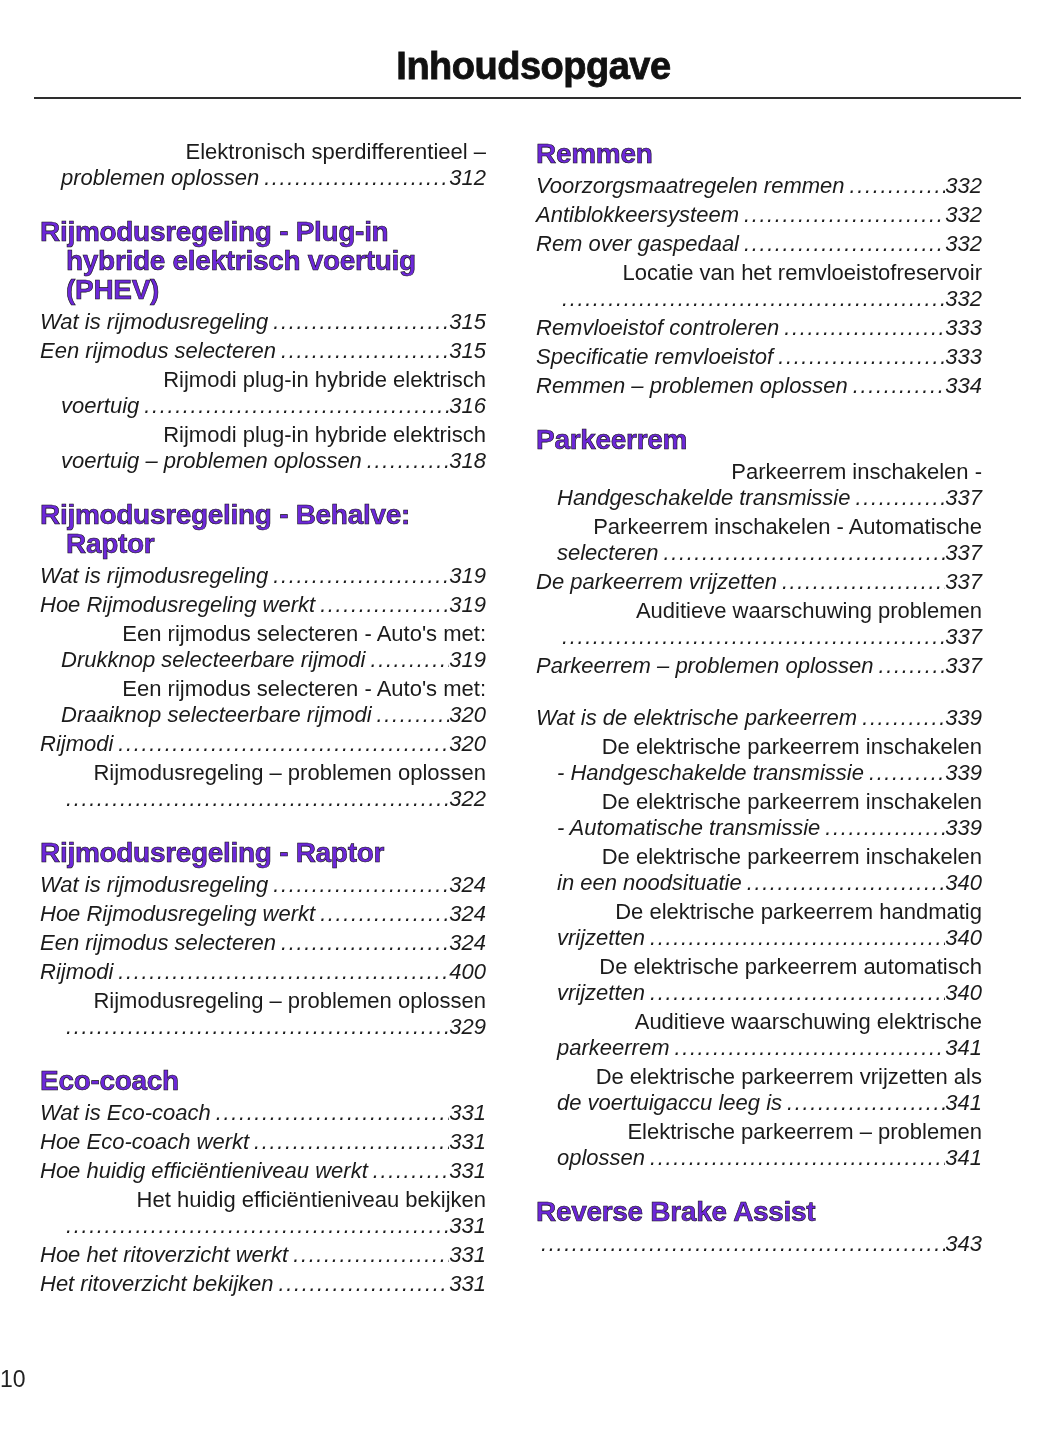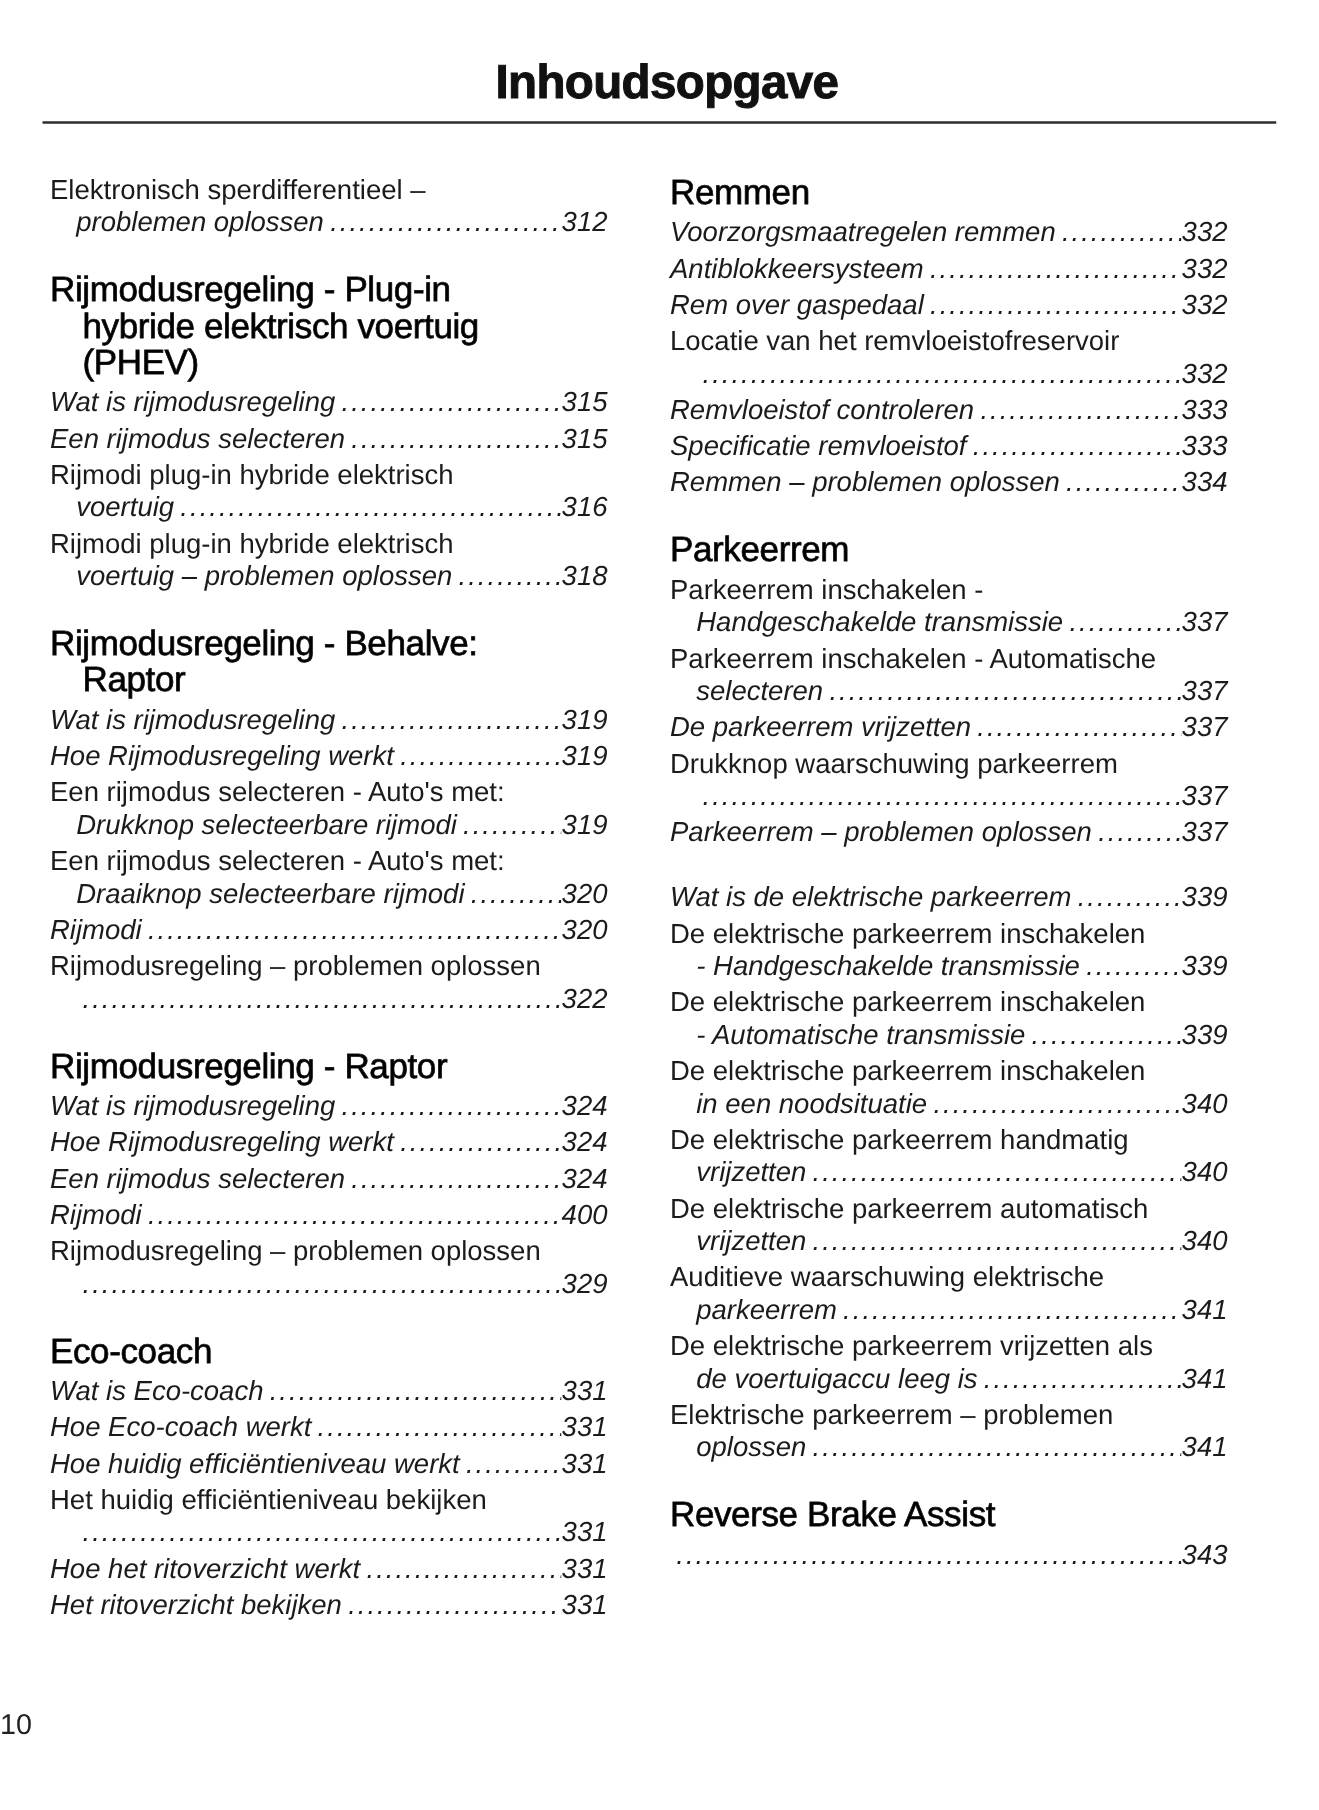--- a/index.html
+++ b/index.html
@@ -41,29 +41,29 @@
   }
   .col {
     flex: 0 0 446px;
     width: 446px;
   }
   .sec { margin-top: 26px; }
   .sec.first { margin-top: 0; }
   .heading {
     margin: 0 0 5px 0;
     font-size: 28px;
-    font-weight: 400;
+    font-weight: 700;
     line-height: 29px;
-    color: #000000;
+    color: #6d28d9;
     letter-spacing: -0.3px;
     -webkit-text-stroke: 0.6px #0d0d0d;
   }
   .hline { white-space: nowrap; }
   .hline.cont-h { padding-left: 26px; }
-  .entry { margin-bottom: 3px; font-size: 22px; line-height: 26px; }
+  .entry { margin-bottom: 3px; font-size: 22px; line-height: 26px; text-align: right; }
   .line { white-space: nowrap; }
   .cont { padding-left: 21px; }
   .leader {
     display: flex;
     align-items: baseline;
     font-style: italic;
   }
   .txt { white-space: pre; flex: 0 0 auto; }
   .dots {
     flex: 1 1 0;
@@ -360,21 +360,21 @@
           </div>
         </div>
         <div class="entry">
           <div class="leader">
             <span class="txt">De parkeerrem vrijzetten</span>
             <span class="dots"></span>
             <span class="pg">337</span>
           </div>
         </div>
         <div class="entry">
-          <div class="line">Drukknop waarschuwing parkeerrem</div>
+          <div class="line">Auditieve waarschuwing problemen</div>
           <div class="leader cont">
             <span class="txt"></span>
             <span class="dots"></span>
             <span class="pg">337</span>
           </div>
         </div>
         <div class="entry">
           <div class="leader">
             <span class="txt">Parkeerrem – problemen oplossen</span>
             <span class="dots"></span>

